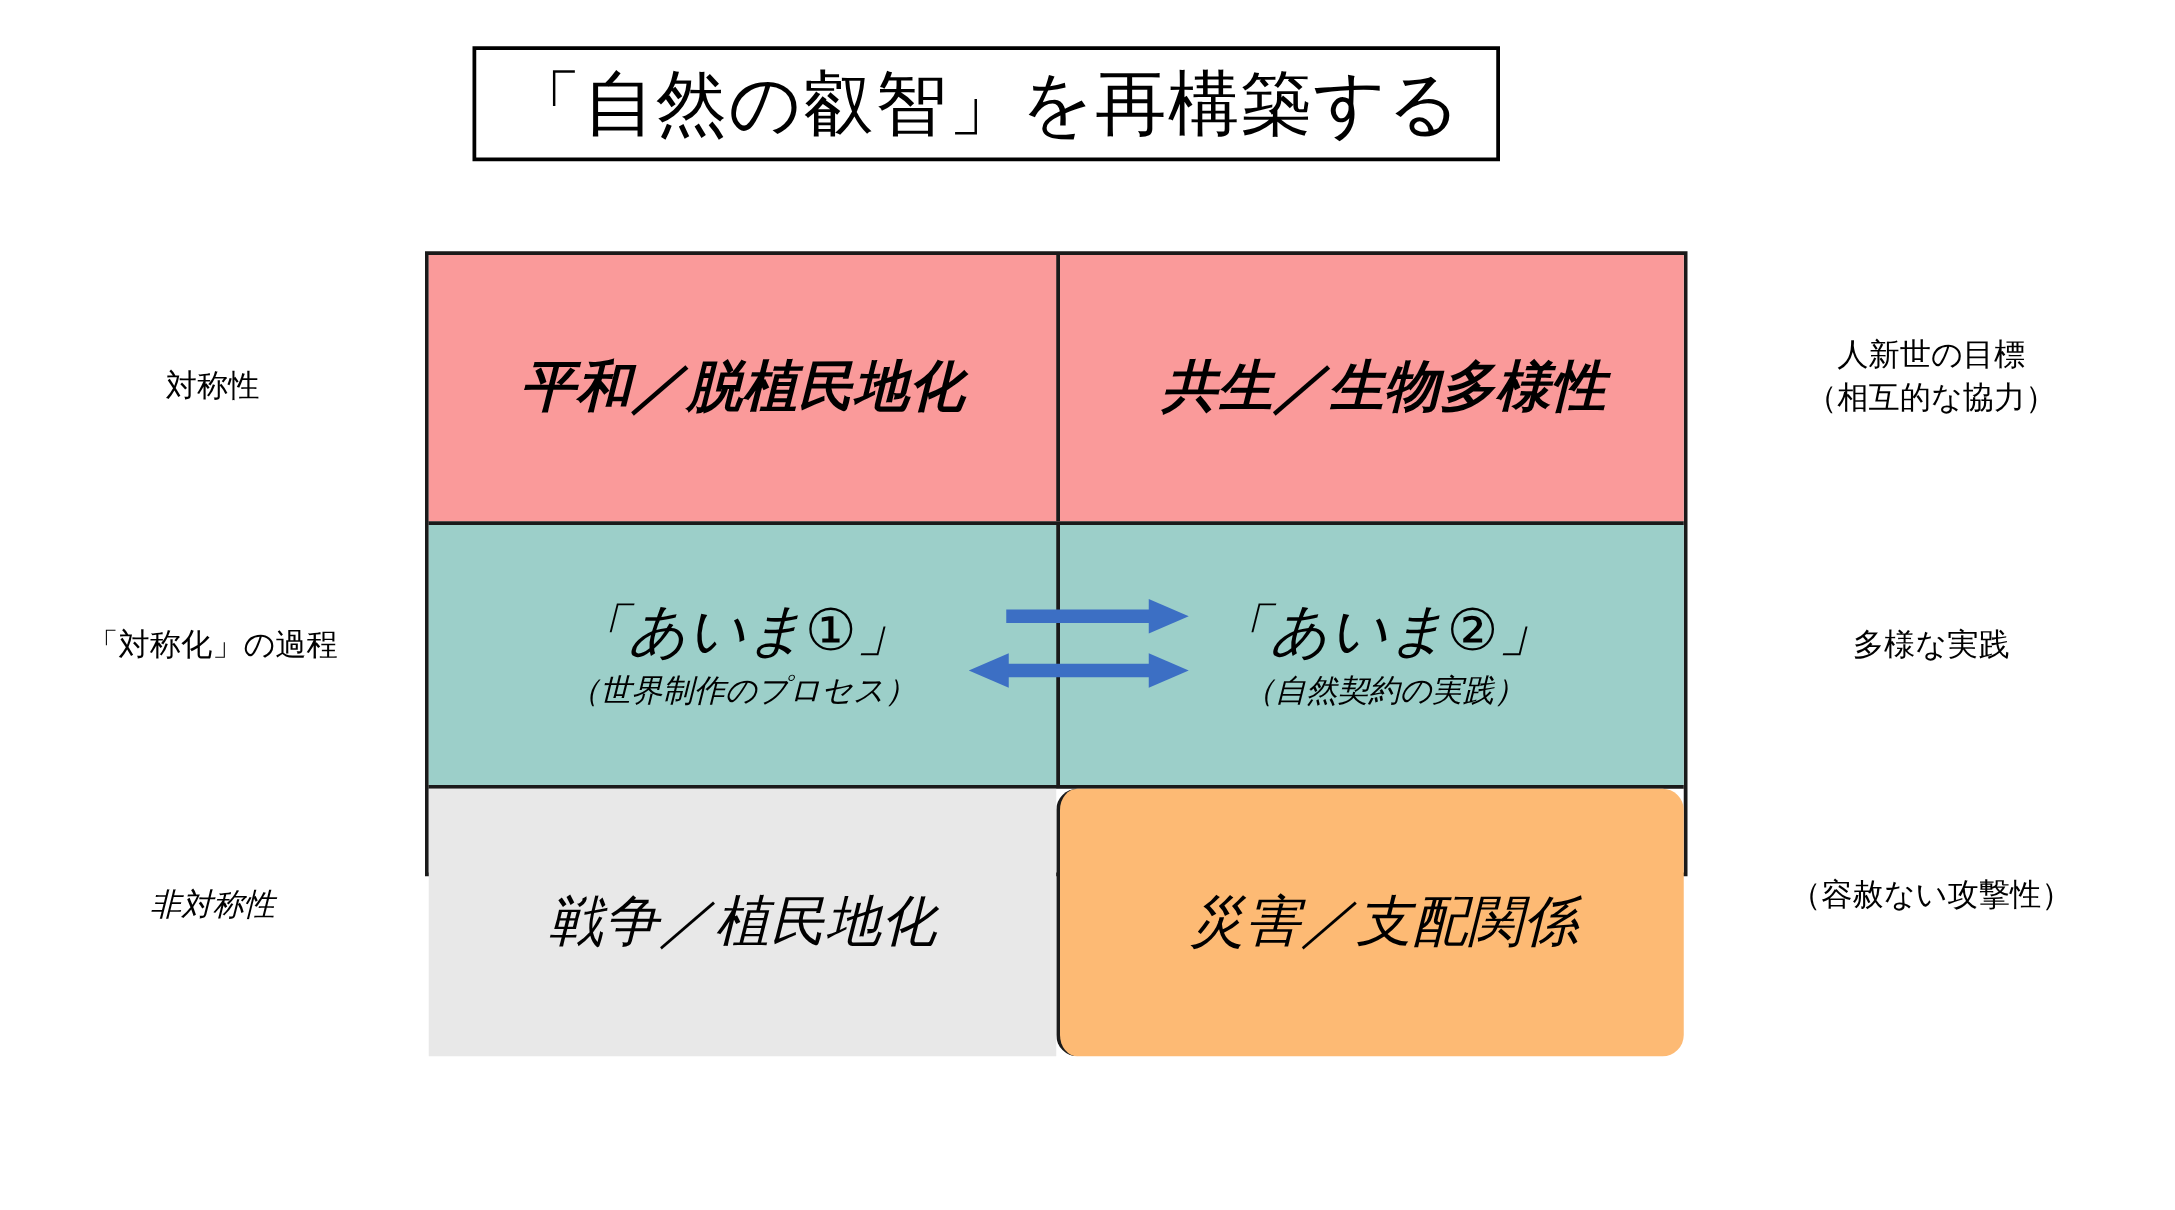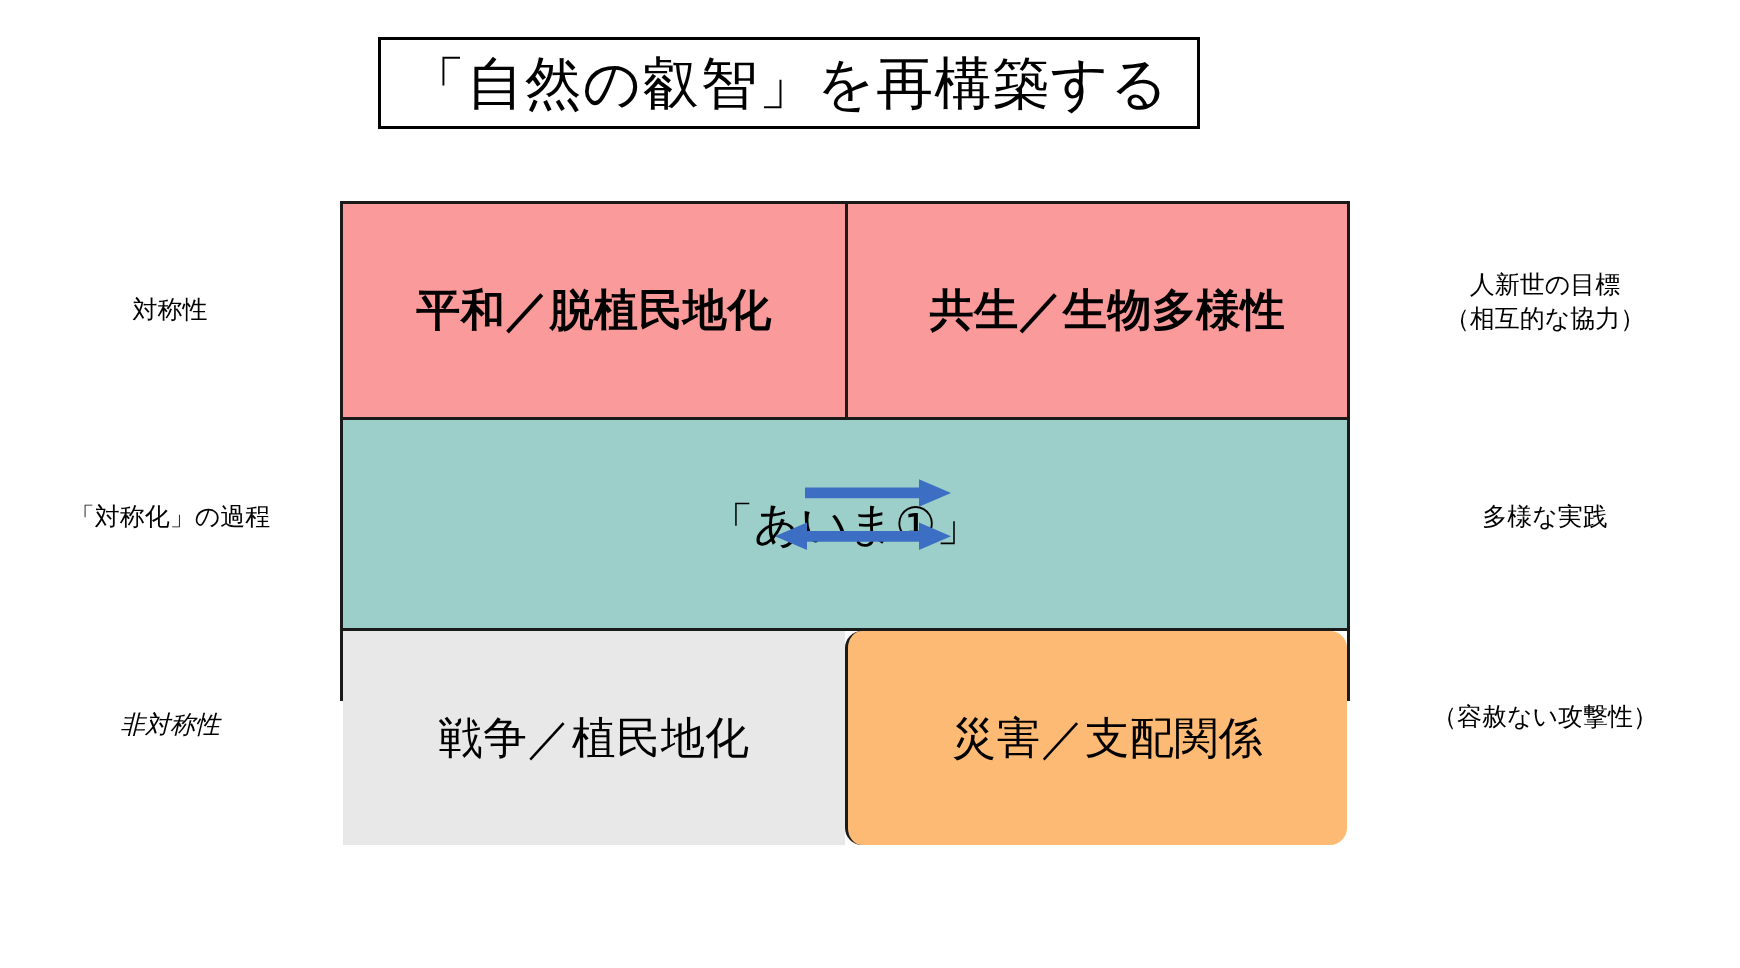--- a/index.html
+++ b/index.html
@@ -43,20 +43,21 @@
   #matrix {
     position: absolute;
     left: 340px;
     top: 201px;
     width: 1010px;
     height: 500px;
     border: 3px solid #1a1a1a;
     box-sizing: border-box;
     display: flex;
     flex-direction: column;
+    font-style: italic;
   }
   .matrix-row {
     display: flex;
     flex: 0 0 auto;
     width: 100%;
     box-sizing: border-box;
     position: relative;
   }
   .row-goal   { height: 213px; }
   .row-middle { height: 211px; }
@@ -149,20 +150,25 @@
       <div class="cell-title-bold">平和／脱植民地化</div>
     </div>
     <div class="cell" id="cell-0-1" style="background: rgb(250, 154, 154);">
       <div class="cell-title-bold">共生／生物多様性</div>
     </div>
   </div>
 
   <div class="matrix-row row-middle" id="row-1">
     <div class="cell" id="cell-1-0" style="background: rgb(156, 207, 201);">
       <div class="cell-main-middle">「あいま①」</div>
+      <div class="cell-sub">（世界制作のプロセス）</div>
+    </div>
+    <div class="cell" id="cell-1-1" style="background: rgb(156, 207, 201);">
+      <div class="cell-main-middle">「あいま②」</div>
+      <div class="cell-sub">（自然契約の実践）</div>
     </div>
 
     <svg id="arrow-layer" viewBox="0 0 1004 211" preserveAspectRatio="none">
 
       <g>
         <line x1="462" y1="74" x2="578" y2="74" stroke="#3C6FC4" stroke-width="11" stroke-linecap="butt"></line>
         <polygon points="576,60 608,74 576,88" fill="#3C6FC4"></polygon>
       </g>
 
       <g>

